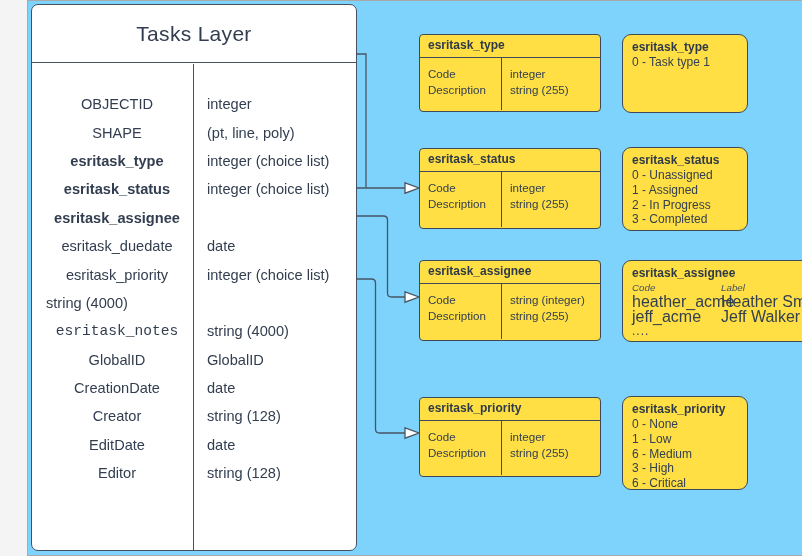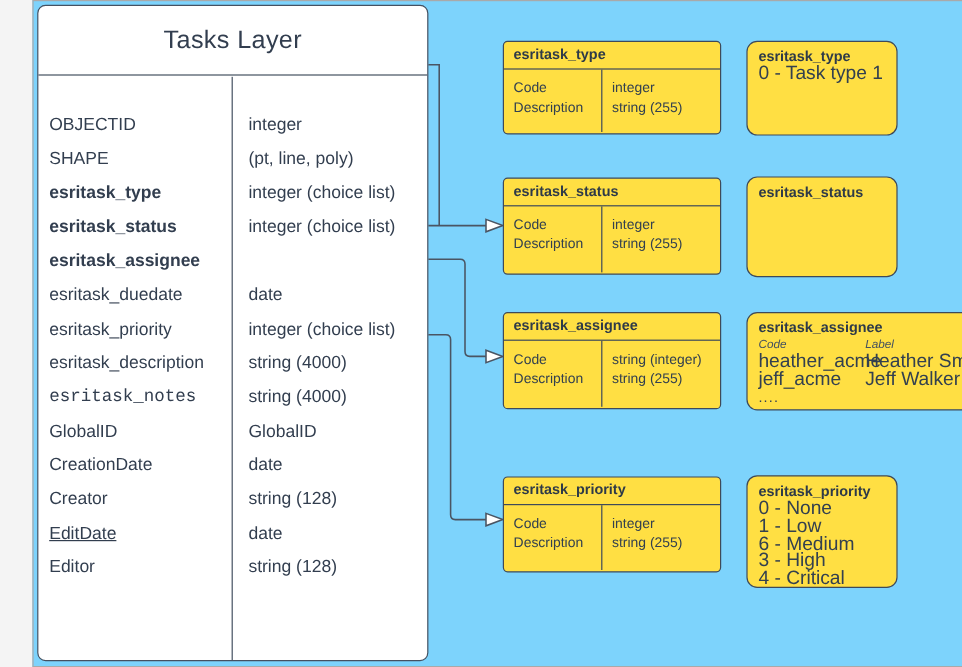--- a/index.html
+++ b/index.html
@@ -17,21 +17,21 @@
   }
   .mt-header{
     height:57px;display:flex;align-items:center;justify-content:center;
     font-size:21px;letter-spacing:.3px;border-bottom:1.6px solid #455161;
   }
   .mt-body{position:relative;padding-top:27px;height:calc(100% - 85px);}
   .mt-divider{
     position:absolute;left:161px;top:58.6px;bottom:0;width:1.4px;background:#455161;
   }
   .mt-row{display:flex;align-items:center;height:28.4px;font-size:14.6px;}
-  .mt-name{width:152px;padding-left:9px;white-space:nowrap;}
+  .mt-name{width:152px;padding-left:9px;white-space:nowrap;text-align:center;}
   .mt-type{padding-left:14px;white-space:nowrap;}
   .mt-row.bold .mt-name{font-weight:bold;}
 
   
   .domain-table{
     position:absolute;left:391px;width:180px;background:#ffdf43;
     border:1.6px solid #3e4a5a;border-radius:4px;overflow:hidden;
   }
   .dt1{top:33px;height:76px;}
   .dt2{top:147px;height:79px;}
@@ -50,21 +50,21 @@
   .value-box{
     position:absolute;left:594px;background:#ffdf43;
     border:1.6px solid #3e4a5a;border-radius:9px;padding:5px 0 0 9px;
     box-sizing:border-box;overflow:hidden;
   }
   .vb1{top:33px;height:79px;width:126px;}
   .vb2{top:146px;height:84px;width:126px;}
   .vb3{top:259px;height:82px;width:195px;}
   .vb4{top:395px;height:94px;width:126px;}
   .vb-title{font-size:12px;font-weight:bold;line-height:15px;color:#2e3a48;white-space:nowrap;}
-  .vb-line{font-size:16px;line-height:14.8px;white-space:nowrap;color:#33404f;}
+  .vb-line{font-size:12px;line-height:14.8px;white-space:nowrap;color:#33404f;}
   .vb-cols{display:grid;grid-template-columns:87px auto;column-gap:2px;}
   .vb-colhead{font-size:9.8px;font-style:italic;line-height:13px;color:#45515f;}
   .vb-cell{font-size:16px;line-height:15px;white-space:nowrap;color:#33404f;}
   .vb-more{font-size:12px;line-height:15px;letter-spacing:1px;color:#33404f;}
 </style>
 </head>
 <body>
 
 <div class="canvas">
 
@@ -102,41 +102,40 @@
         </div>
         <div class="mt-row">
           <div class="mt-name" style="white-space: nowrap;">esritask_duedate</div>
           <div class="mt-type">date</div>
         </div>
         <div class="mt-row">
           <div class="mt-name" style="white-space: nowrap;">esritask_priority</div>
           <div class="mt-type">integer (choice list)</div>
         </div>
         <div class="mt-row">
-          <div class="mt-name" style="white-space: nowrap;">esritask_description</div>
           <div class="mt-type">string (4000)</div>
         </div>
         <div class="mt-row">
           <div class="mt-name" style="white-space: nowrap; font-family: Liberation Mono, monospace;">esritask_notes</div>
           <div class="mt-type">string (4000)</div>
         </div>
         <div class="mt-row">
           <div class="mt-name" style="white-space: nowrap;">GlobalID</div>
           <div class="mt-type">GlobalID</div>
         </div>
         <div class="mt-row">
           <div class="mt-name" style="white-space: nowrap;">CreationDate</div>
           <div class="mt-type">date</div>
         </div>
         <div class="mt-row">
           <div class="mt-name" style="white-space: nowrap;">Creator</div>
           <div class="mt-type">string (128)</div>
         </div>
         <div class="mt-row">
-          <div class="mt-name" style="white-space: nowrap; text-decoration: underline;">EditDate</div>
+          <div class="mt-name" style="white-space: nowrap;">EditDate</div>
           <div class="mt-type">date</div>
         </div>
         <div class="mt-row">
           <div class="mt-name" style="white-space: nowrap;">Editor</div>
           <div class="mt-type">string (128)</div>
         </div>
       </div>
     <div class="mt-divider"></div>
   </div>
 
@@ -194,20 +193,26 @@
   </div>
 
   <div class="value-box vb1">
     <div class="vb-title">esritask_type</div>
     <div class="vb-lines">
         <div class="vb-line">0 - Task type 1</div>
       </div>
   </div>
   <div class="value-box vb2">
     <div class="vb-title">esritask_status</div>
+    <div class="vb-lines">
+        <div class="vb-line">0 - Unassigned</div>
+        <div class="vb-line">1 - Assigned</div>
+        <div class="vb-line">2 - In Progress</div>
+        <div class="vb-line">3 - Completed</div>
+      </div>
   </div>
   <div class="value-box vb3">
     <div class="vb-title">esritask_assignee</div>
     <div class="vb-lines">
         <div class="vb-cols">
           <div class="vb-colhead">Code</div>
           <div class="vb-colhead">Label</div>
           <div class="vb-cell">heather_acme</div>
           <div class="vb-cell">Heather Smith</div>
           <div class="vb-cell">jeff_acme</div>
@@ -216,17 +221,17 @@
         <div class="vb-more">....</div>
       </div>
   </div>
   <div class="value-box vb4">
     <div class="vb-title">esritask_priority</div>
     <div class="vb-lines">
         <div class="vb-line">0 - None</div>
         <div class="vb-line">1 - Low</div>
         <div class="vb-line">6 - Medium</div>
         <div class="vb-line">3 - High</div>
-        <div class="vb-line">4 - Critical</div>
+        <div class="vb-line">6 - Critical</div>
       </div>
   </div>
 
 </div>
 
 </body></html>

